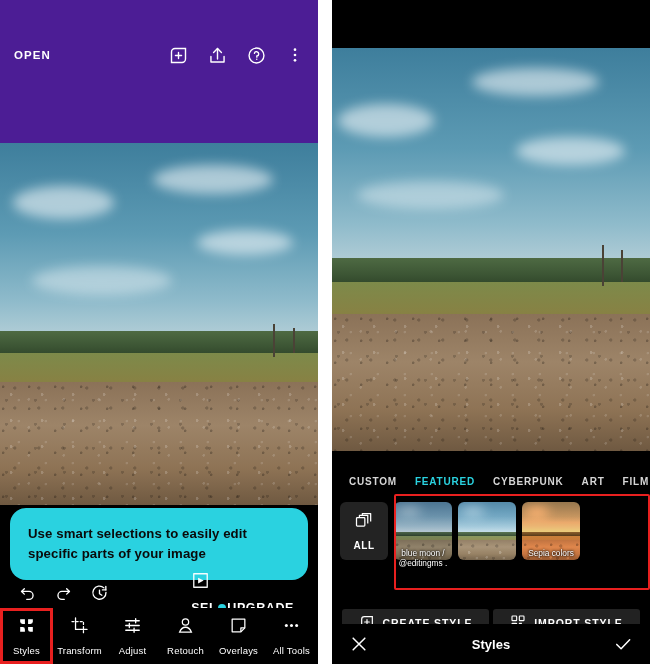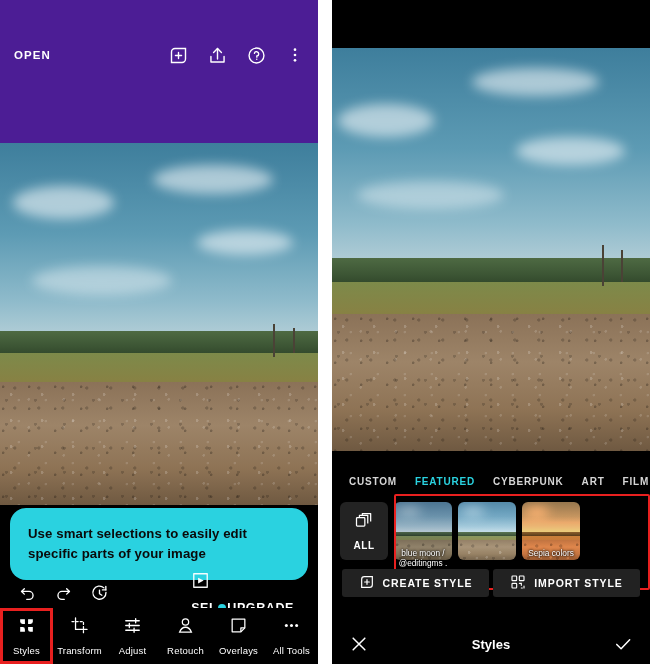--- a/index.html
+++ b/index.html
@@ -169,21 +169,21 @@
     color: #fff; font-size: 8.3px; line-height: 1.25; text-align: center;
     text-shadow: 0 0 3px #000, 0 0 2px #000;
     pointer-events: none;
   }
   .red-highlight {
     position: absolute; left: 62px; top: 494px; width: 256px; height: 96px;
     border: 2.5px solid #e8201f; border-radius: 2px; pointer-events: none;
   }
 
   .style-actions {
-    position: absolute; left: 0; top: 568px; width: 100%; height: 30px;
+    position: absolute; left: 0; top: 608px; width: 100%; height: 30px;
     display: flex; gap: 4px; padding: 0 10px; align-items: center;
   }
   .action-btn {
     flex: 1; height: 28px; background: #222222; border: none; border-radius: 3px;
     color: #fff; font-family:"Liberation Sans", sans-serif;
     font-size: 10.5px; font-weight: 700; letter-spacing: 0.9px;
     display: flex; align-items: center; justify-content: center; gap: 8px;
     cursor: pointer;
   }
 

